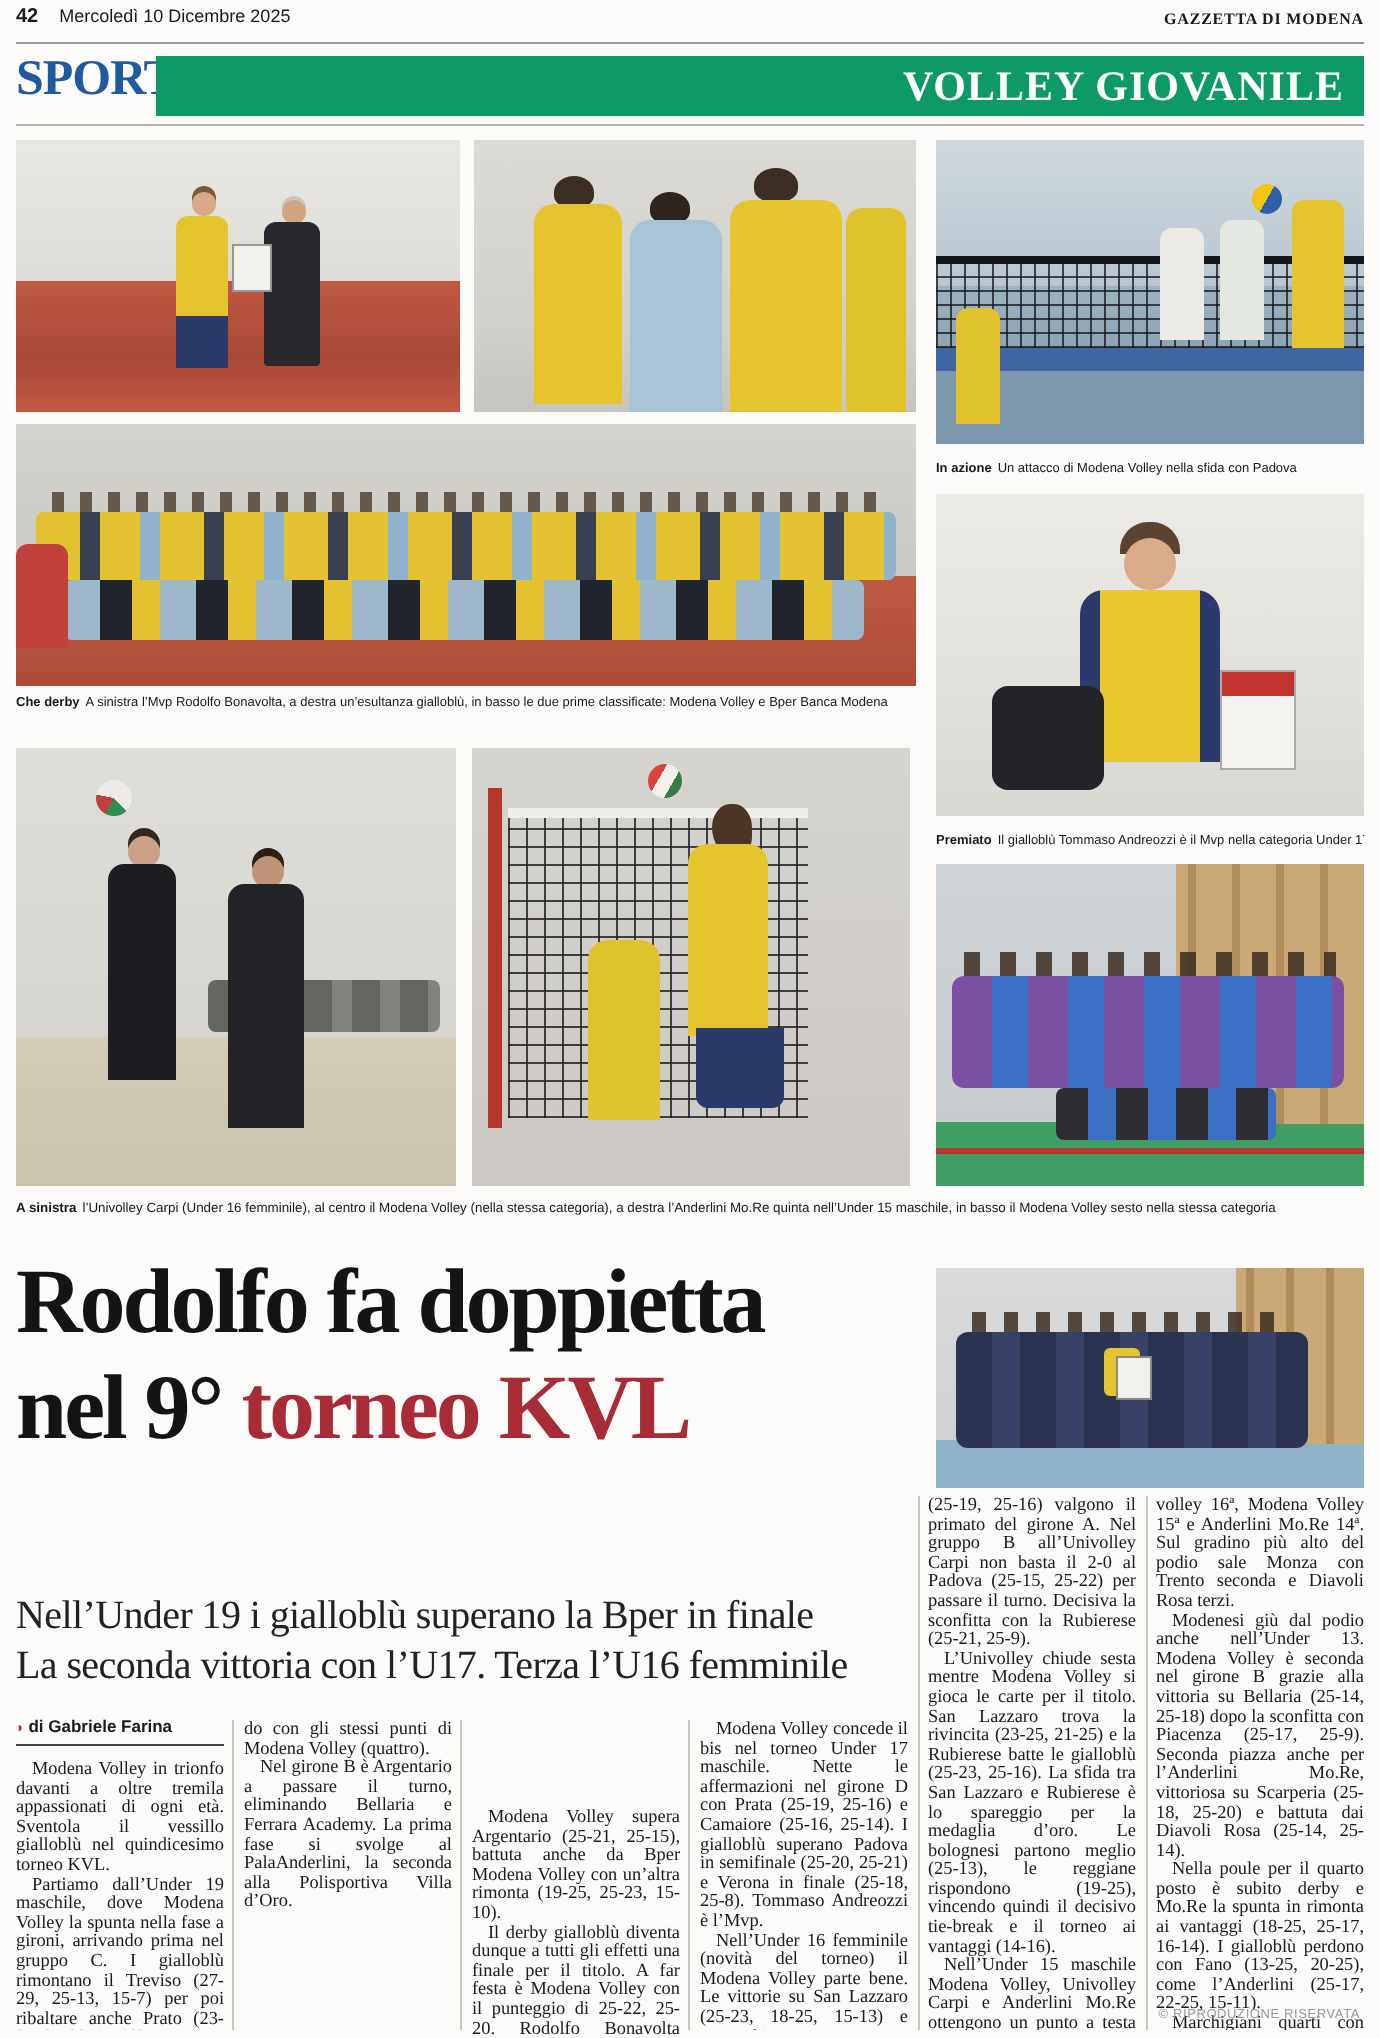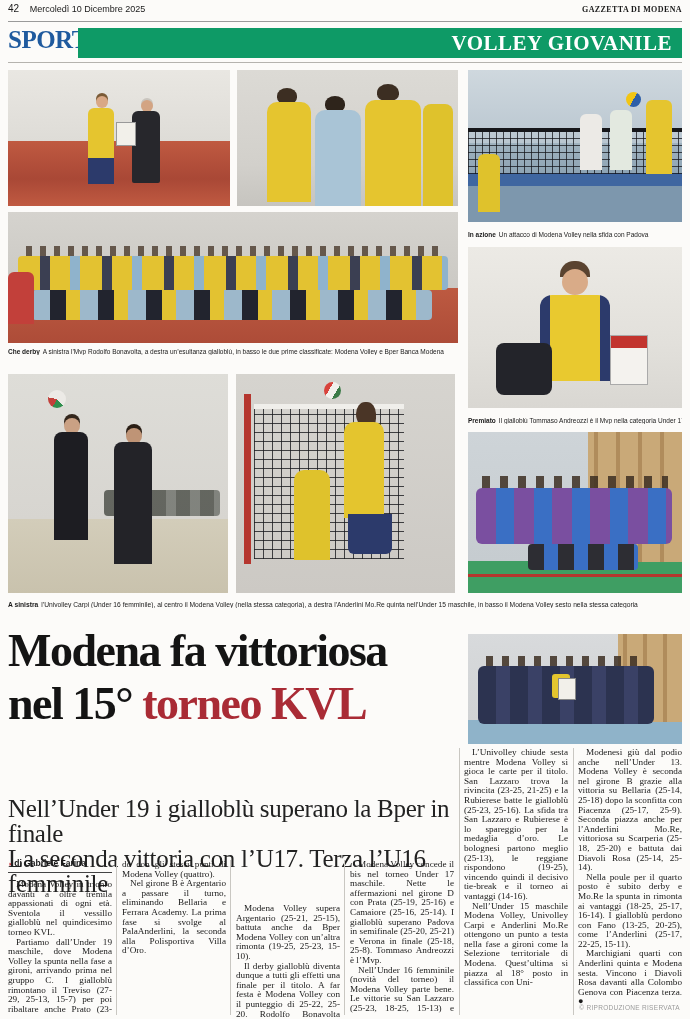--- a/index.html
+++ b/index.html
@@ -1,36 +1,36 @@
 <!DOCTYPE html>
 <html><head>
 <meta charset="utf-8">
 <style>
   html,body{margin:0;padding:0;background:#888;}
   .page{position:relative;width:690px;height:1019px;margin:0 auto;background:#fcfbf9;
         font-family:"Liberation Serif",serif;color:#1a1a1a;overflow:hidden;}
   .abs{position:absolute;}
   
   .topbar{left:8px;top:3px;width:674px;height:16px;font-family:"Liberation Sans",sans-serif;font-size:9px;}
-  .pageno{font-weight:normal;font-size:10px;margin-right:8px;}
+  .pageno{font-weight:bold;font-size:10px;margin-right:8px;}
   .paper{position:absolute;right:0;top:2px;font-family:"Liberation Serif",serif;font-weight:bold;font-size:8px;letter-spacing:.4px;}
   .rule{background:#9a9a9a;height:1px;}
   .sport{left:8px;top:26px;font-size:25px;font-weight:bold;color:#1f5a9e;letter-spacing:-.5px;}
   .greenbar{left:78px;top:28px;width:604px;height:30px;display:flex;align-items:center;justify-content:flex-end;padding-right:0;box-sizing:border-box;text-align:center;}
   .greenbar span{color:#fff;font-weight:bold;font-size:21px;padding-right:10px;letter-spacing:.5px;}
   
   .ph{position:absolute;overflow:hidden;background:#d8d6d1;}
   .fg{position:absolute;display:block;}
   
   .cap{position:absolute;font-family:"Liberation Sans",sans-serif;font-size:6.5px;color:#191919;white-space:nowrap;overflow:hidden;}
   .cap b{font-weight:bold;margin-right:3px;}
   
   .hl{left:8px;top:624px;width:452px;font-weight:bold;font-size:46px;line-height:53px;letter-spacing:-1.5px;color:#141414;}
   .hl .red{color:#a92b35;}
-  .subhead{left:8px;top:796px;width:452px;font-size:25px;line-height:25px;letter-spacing:-.3px;color:#222;}
+  .subhead{left:8px;top:796px;width:452px;font-size:20px;line-height:25px;letter-spacing:-.3px;color:#222;}
   
   .byline{left:8px;top:858px;width:104px;font-family:"Liberation Sans",sans-serif;font-size:8.5px;font-weight:bold;}
   .byline .mark{color:#c2252d;font-size:7px;margin-right:2px;}
   .byrule{left:8px;top:872px;width:104px;height:1px;background:#444;}
   
   .col{position:absolute;width:104px;font-size:9.2px;line-height:9.6px;text-align:justify;overflow:hidden;}
   .col p{margin:0;text-indent:8px;}
   .col p.cont{text-indent:0;}
   .vr{position:absolute;width:1px;background:#c9c7c2;}
   .footer{position:absolute;right:10px;top:1004px;font-family:"Liberation Sans",sans-serif;font-size:6.5px;color:#9a9a9a;letter-spacing:.3px;}
@@ -133,22 +133,22 @@
     <i class="fg" style="left:8px;top:56px;width:196px;height:56px;border-radius:6px;background:repeating-linear-gradient(90deg,#7a4fa0 0 20px,#3a6fc4 20px 38px);"></i>
     <i class="fg" style="left:60px;top:112px;width:110px;height:26px;border-radius:4px;background:repeating-linear-gradient(90deg,#2d2d33 0 16px,#3a6fc4 16px 30px);"></i>
     <i class="fg" style="left:0;top:142px;width:214px;height:3px;background:#b5362e;"></i>
   </div>
 
   <div class="cap" style="left:8px;top:601px;width:674px;font-size:6.7px;">
     <b>A sinistra</b><span>l’Univolley Carpi (Under 16 femminile), al centro il Modena Volley (nella stessa categoria), a destra l’Anderlini Mo.Re quinta nell’Under 15 maschile, in basso il Modena Volley sesto nella stessa categoria</span>
   </div>
 
   <div class="abs hl">
-    <div>Modena fa vittoriosa</div>
-    <div><span>nel 15° </span><span class="red">torneo KVL</span></div>
+    <div>Rodolfo fa doppietta</div>
+    <div><span>nel 9° </span><span class="red">torneo KVL</span></div>
   </div>
   <div class="abs subhead">
     <div>Nell’Under 19 i gialloblù superano la Bper in finale</div>
     <div>La seconda vittoria con l’U17. Terza l’U16 femminile</div>
   </div>
 
   <div class="ph" style="left:468px;top:634px;width:214px;height:110px;background:linear-gradient(180deg,#d8dadc 0%,#d0d2d4 78%,#8fb3c9 78%,#8fb3c9 100%);">
     <i class="fg" style="left:150px;top:0;width:64px;height:88px;background:repeating-linear-gradient(90deg,#c9a978 0 5px,#b08c5c 5px 9px,#c9a978 9px 20px),repeating-linear-gradient(0deg,rgba(120,90,50,.35) 0 3px,transparent 3px 12px);"></i>
     <i class="fg" style="left:18px;top:22px;width:160px;height:11px;background:repeating-linear-gradient(90deg,#3c2e22 0 7px,transparent 7px 16px);opacity:.85;"></i>
     <i class="fg" style="left:10px;top:32px;width:176px;height:58px;border-radius:6px;background:repeating-linear-gradient(90deg,#2c3350 0 18px,#3a4166 18px 32px);"></i>
@@ -171,24 +171,26 @@
     </div>
   <div class="col" style="left:236px;top:904px;height:155px;">
       <p>Modena Volley supera Argentario (25-21, 25-15), battuta anche da Bper Modena Volley con un’altra rimonta (19-25, 25-23, 15-10).</p>
       <p>Il derby gialloblù diventa dunque a tutti gli effetti una finale per il titolo. A far festa è Modena Volley con il punteggio di 25-22, 25-20. Rodolfo Bonavolta vince il premio di miglior giocatore del torneo. Seguono in classifica Argentario, Fano, Prato, Bellaria, Treviso, Ferrara e Parma.</p>
     </div>
   <div class="col" style="left:350px;top:860px;height:155px;">
       <p>Modena Volley concede il bis nel torneo Under 17 maschile. Nette le affermazioni nel girone D con Prata (25-19, 25-16) e Camaiore (25-16, 25-14). I gialloblù superano Padova in semifinale (25-20, 25-21) e Verona in finale (25-18, 25-8). Tommaso Andreozzi è l’Mvp.</p>
       <p>Nell’Under 16 femminile (novità del torneo) il Modena Volley parte bene. Le vittorie su San Lazzaro (25-23, 18-25, 15-13) e Montichiari</p>
     </div>
   <div class="col" style="left:464px;top:748px;height:267px;">
+      <p class="cont">(25-19, 25-16) valgono il primato del girone A. Nel gruppo B all’Univolley Carpi non basta il 2-0 al Padova (25-15, 25-22) per passare il turno. Decisiva la sconfitta con la Rubierese (25-21, 25-9).</p>
       <p>L’Univolley chiude sesta mentre Modena Volley si gioca le carte per il titolo. San Lazzaro trova la rivincita (23-25, 21-25) e la Rubierese batte le gialloblù (25-23, 25-16). La sfida tra San Lazzaro e Rubierese è lo spareggio per la medaglia d’oro. Le bolognesi partono meglio (25-13), le reggiane rispondono (19-25), vincendo quindi il decisivo tie-break e il torneo ai vantaggi (14-16).</p>
       <p>Nell’Under 15 maschile Modena Volley, Univolley Carpi e Anderlini Mo.Re ottengono un punto a testa nella fase a gironi come la Selezione territoriale di Modena. Quest’ultima si piazza al 18° posto in classifica con Uni-</p>
     </div>
   <div class="col" style="left:578px;top:748px;height:267px;">
+      <p class="cont">volley 16ª, Modena Volley 15ª e Anderlini Mo.Re 14ª. Sul gradino più alto del podio sale Monza con Trento seconda e Diavoli Rosa terzi.</p>
       <p>Modenesi giù dal podio anche nell’Under 13. Modena Volley è seconda nel girone B grazie alla vittoria su Bellaria (25-14, 25-18) dopo la sconfitta con Piacenza (25-17, 25-9). Seconda piazza anche per l’Anderlini Mo.Re, vittoriosa su Scarperia (25-18, 25-20) e battuta dai Diavoli Rosa (25-14, 25-14).</p>
       <p>Nella poule per il quarto posto è subito derby e Mo.Re la spunta in rimonta ai vantaggi (18-25, 25-17, 16-14). I gialloblù perdono con Fano (13-25, 20-25), come l’Anderlini (25-17, 22-25, 15-11).</p>
       <p>Marchigiani quarti con Anderlini quinta e Modena sesta. Vincono i Diavoli Rosa davanti alla Colombo Genova con Piacenza terza.  ●</p>
     </div>
 
   <div class="vr" style="left:116px;top:860px;height:155px;"></div>
   <div class="vr" style="left:230px;top:860px;height:155px;"></div>
   <div class="vr" style="left:344px;top:860px;height:155px;"></div>
   <div class="vr" style="left:459px;top:748px;height:267px;"></div>
   <div class="vr" style="left:573px;top:748px;height:267px;"></div>

